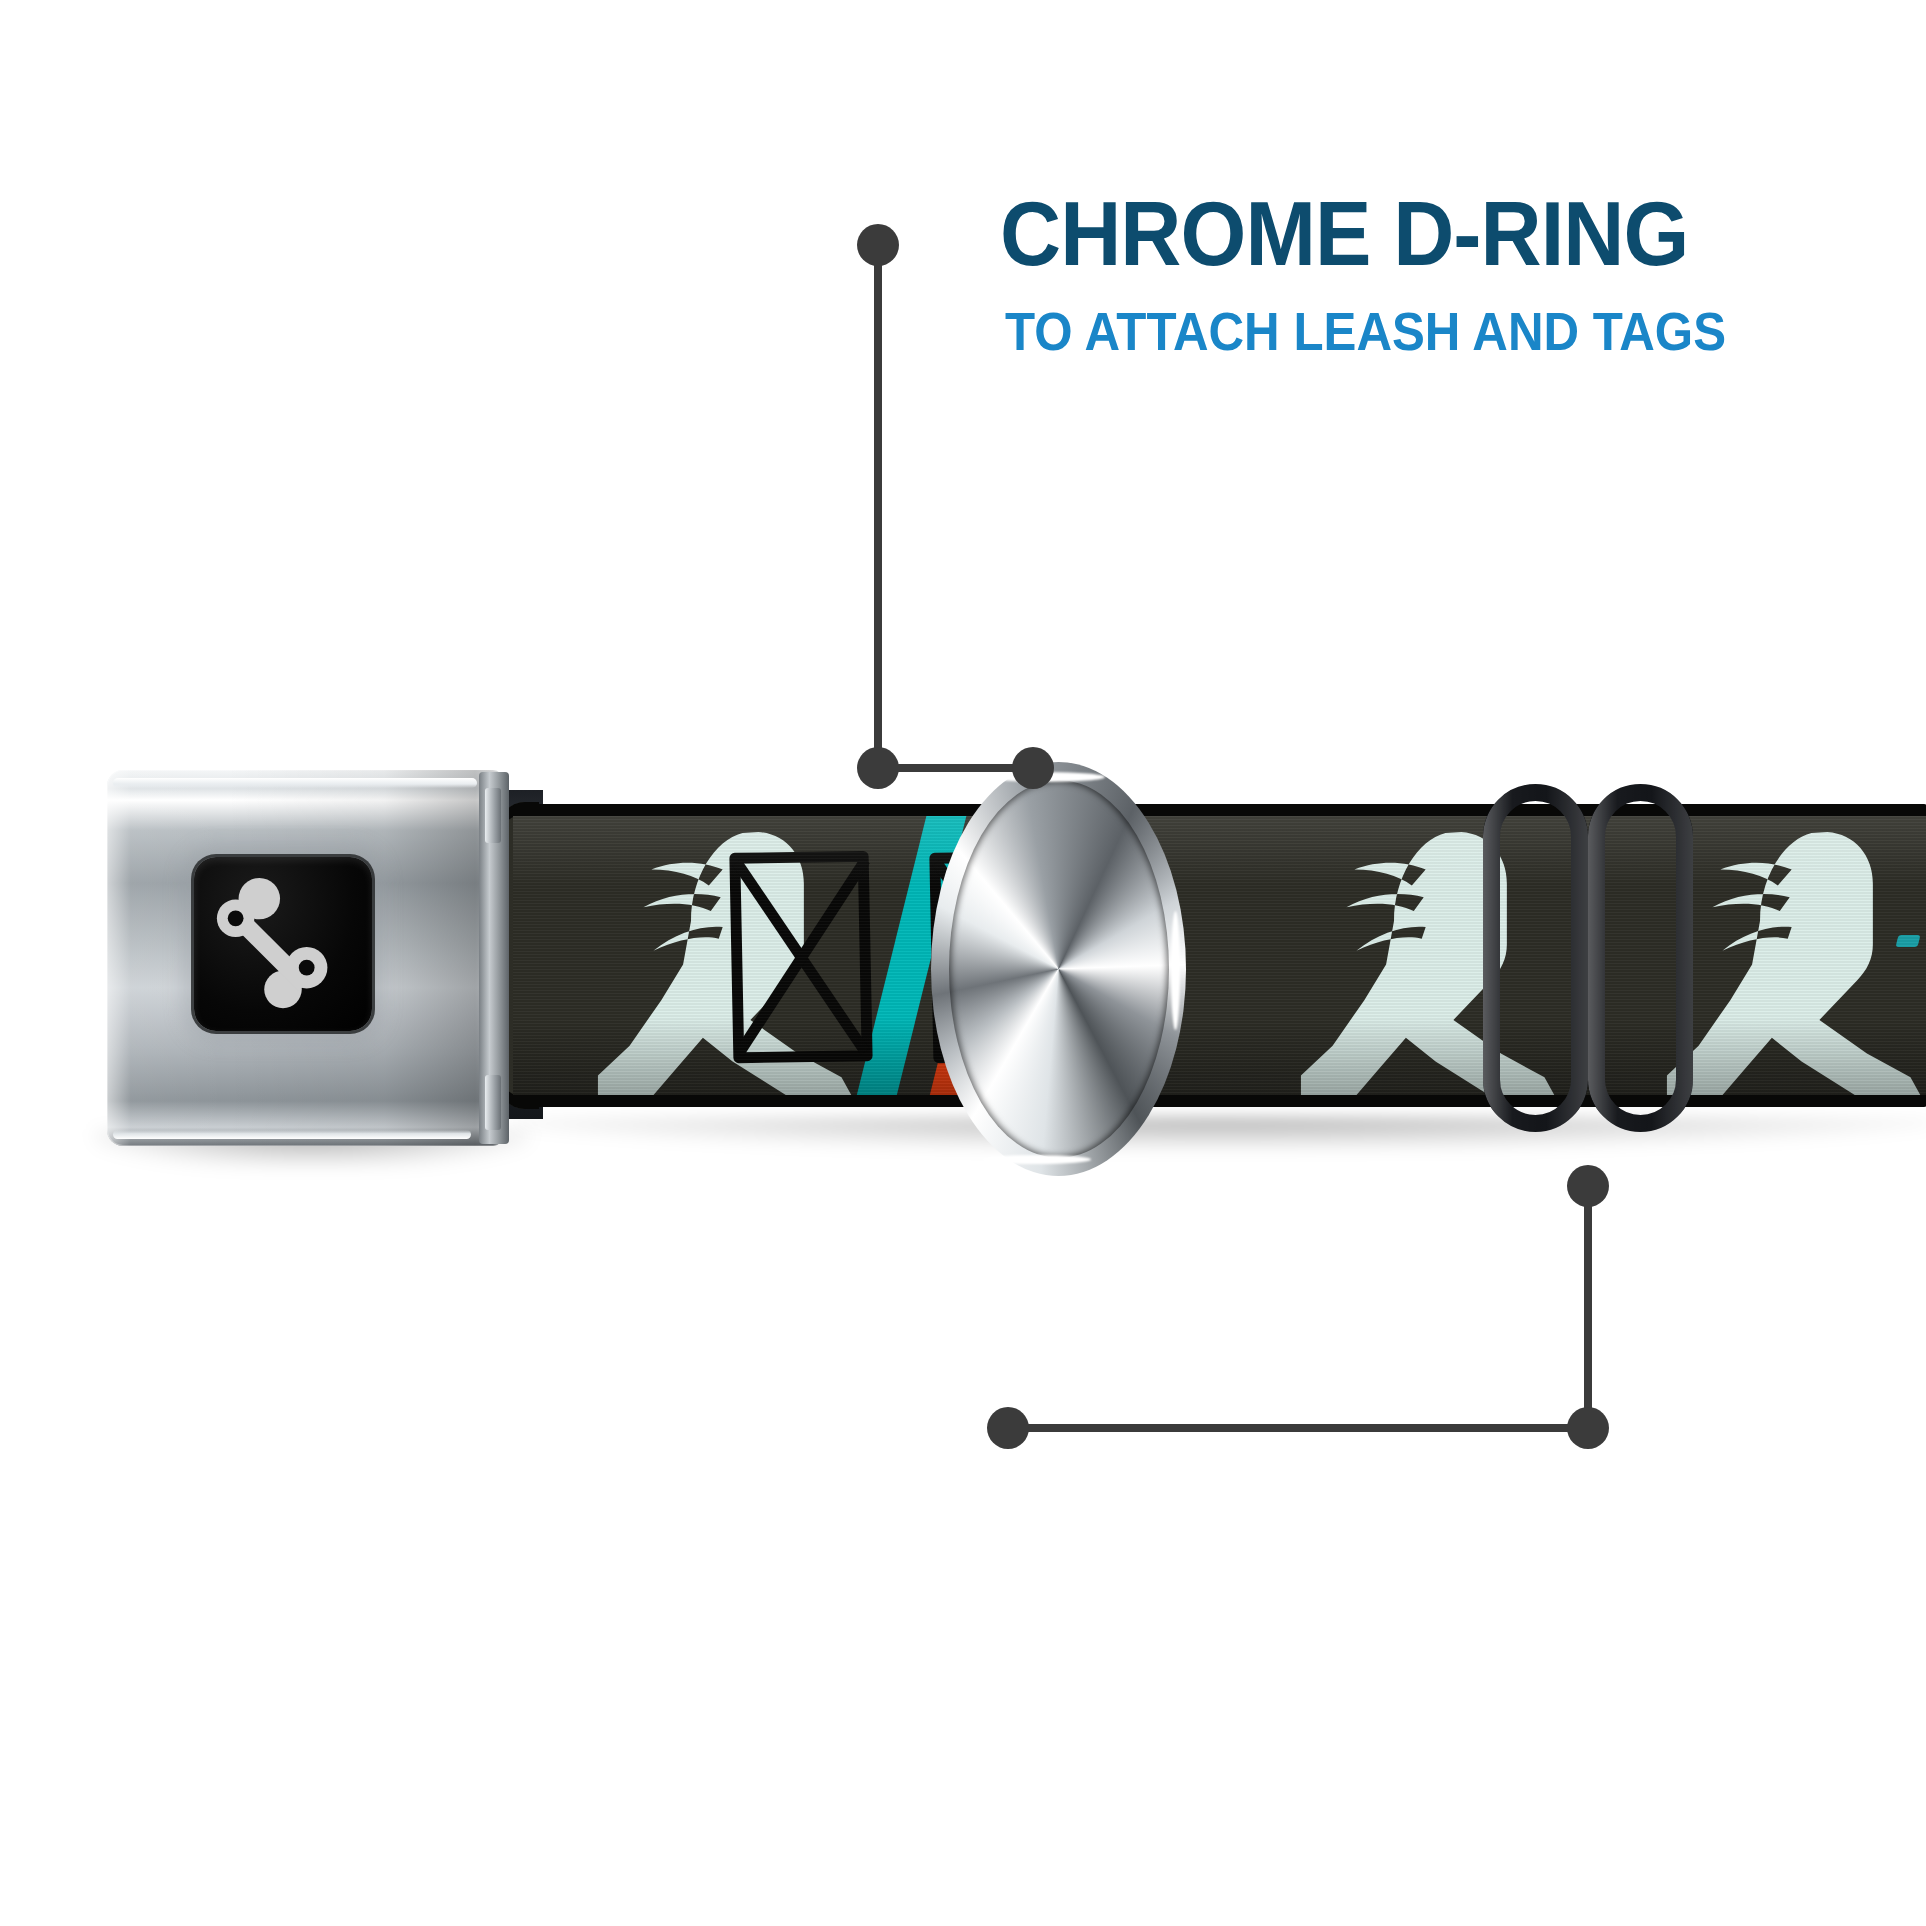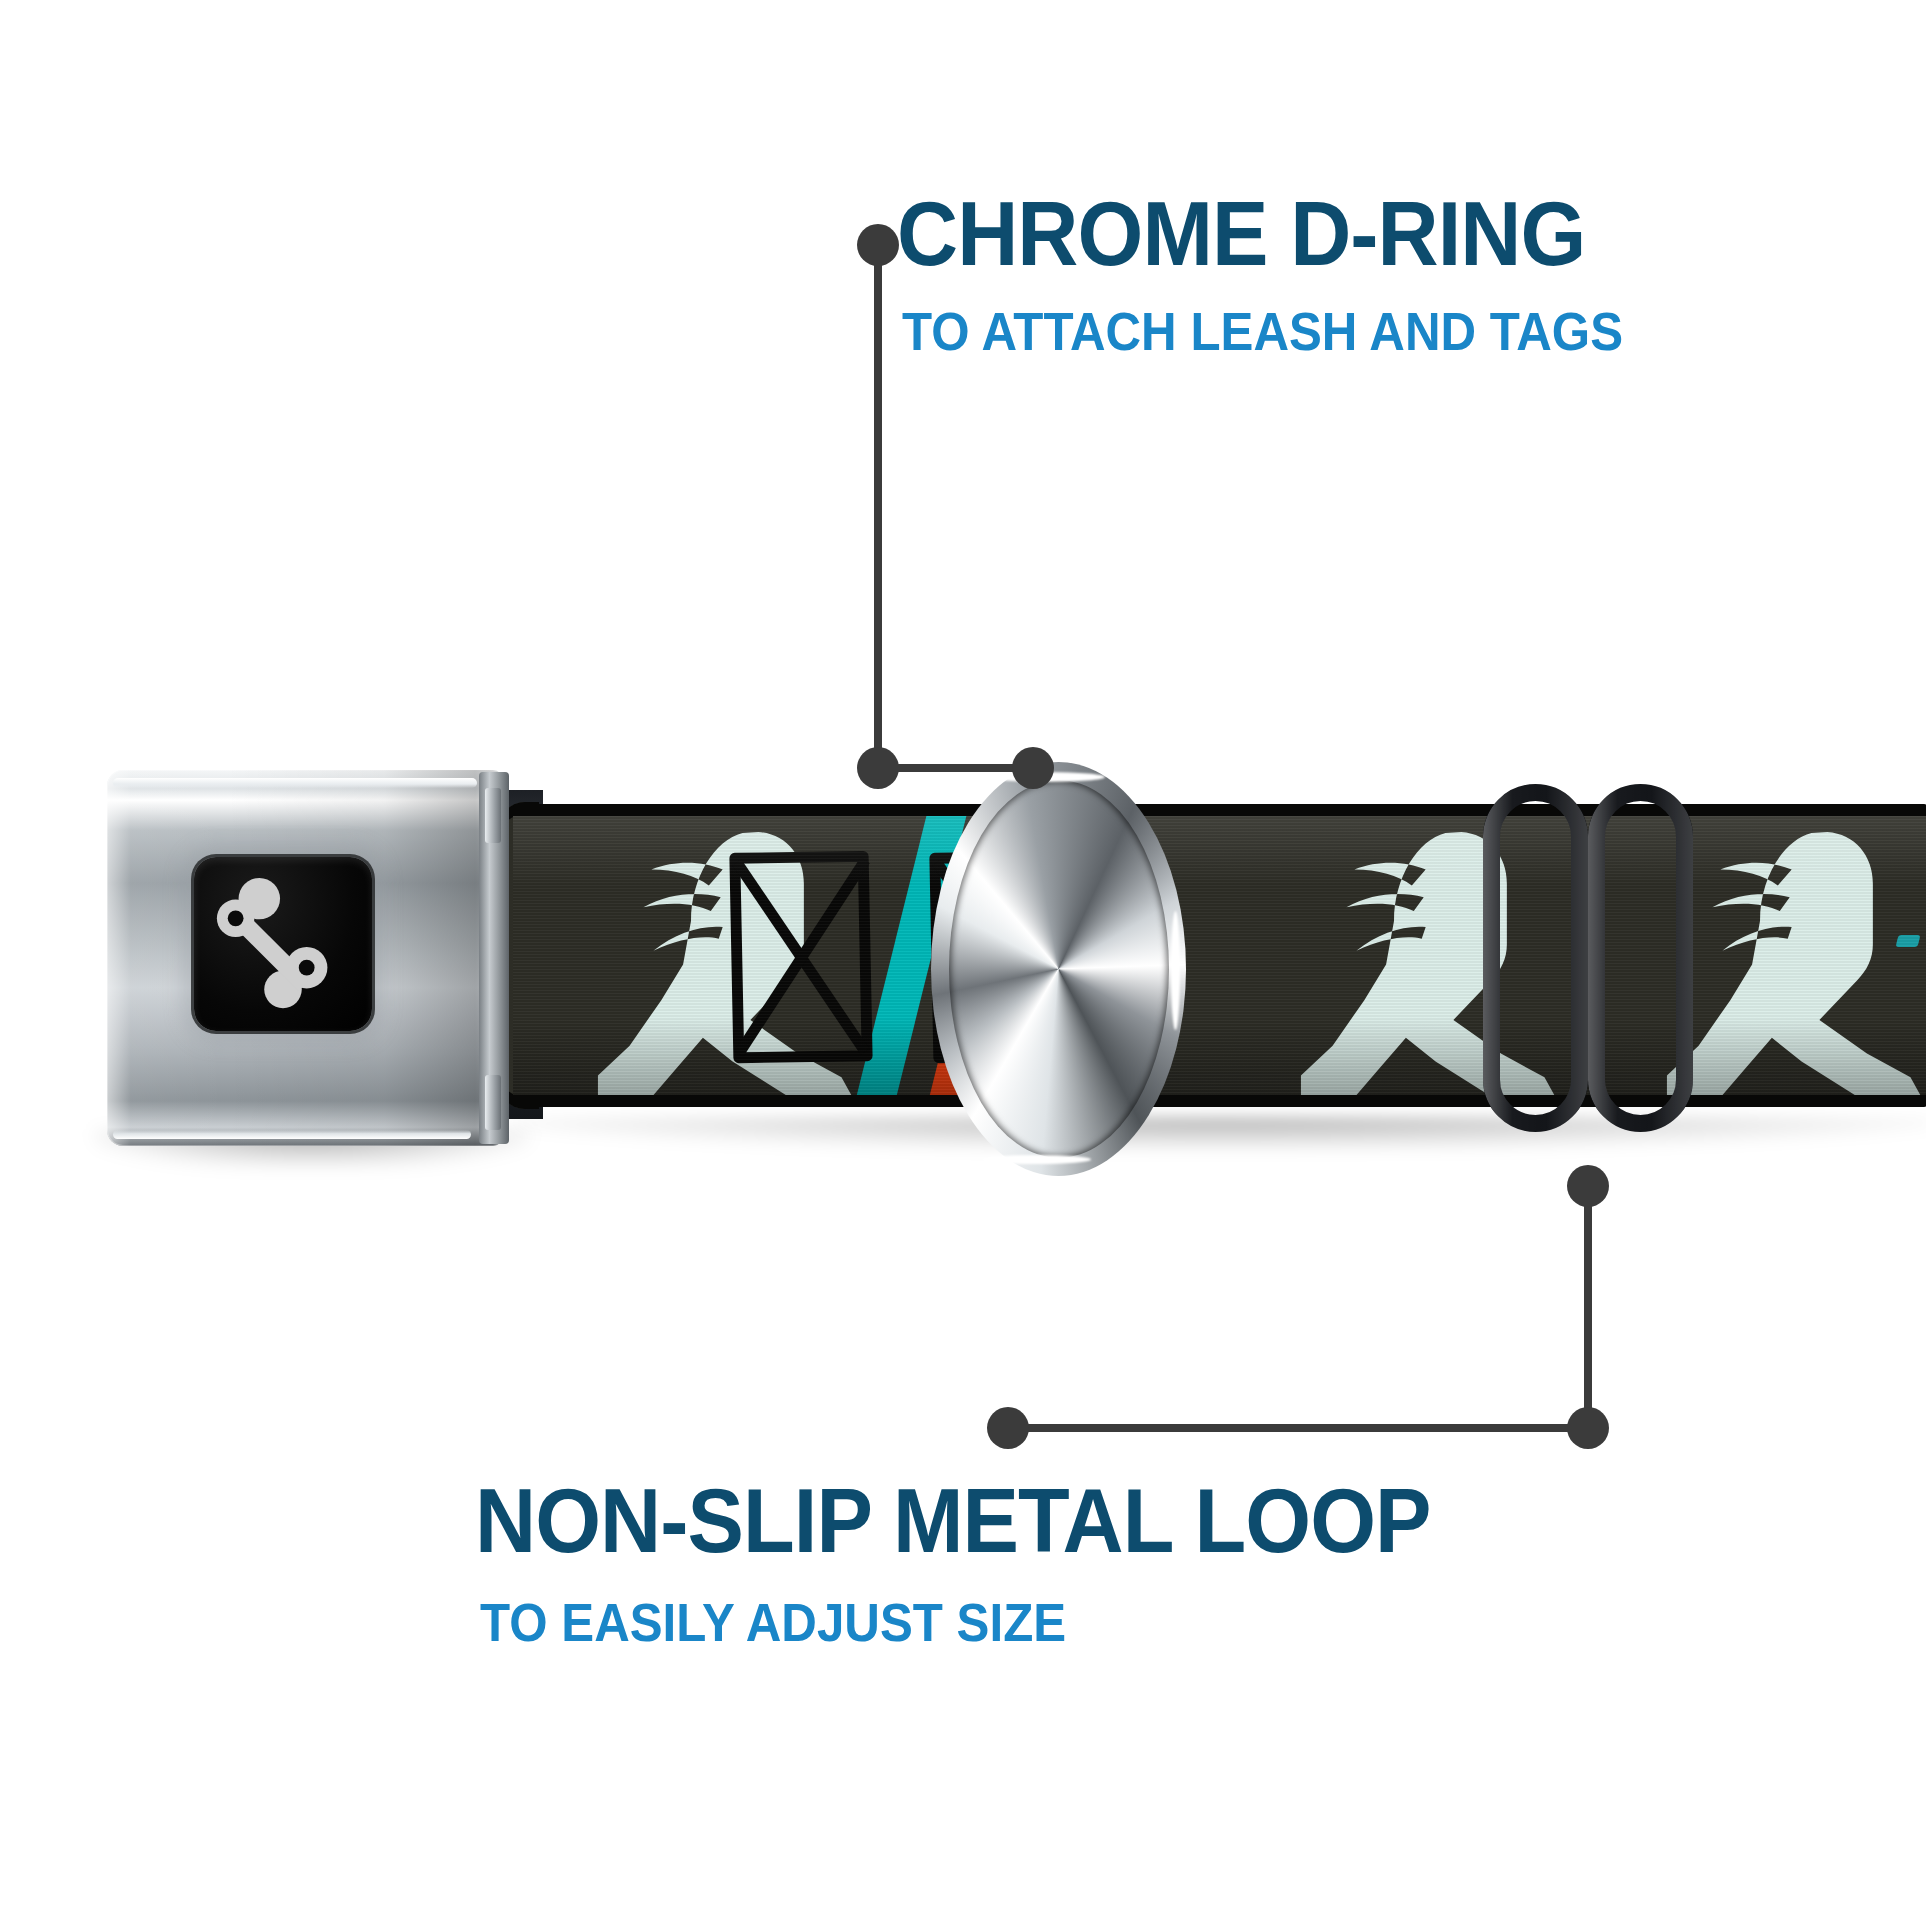--- a/index.html
+++ b/index.html
@@ -38,21 +38,21 @@
     font-family: "Liberation Sans", sans-serif;
     font-weight: 700;
     font-size: 53px;
     line-height: 1.0;
     letter-spacing: 0px;
     color: #1a86c8;
     white-space: nowrap;
     transform: scaleX(0.93);
     transform-origin: left center;
   }
-  #callout-dring { left: 897px; top: 188px; }
+  #callout-dring { left: 1000px; top: 188px; }
   #callout-dring .subtitle { margin-top: 26px; margin-left: 5px; }
   #callout-loop { left: 475px; top: 1475px; }
   #callout-loop .subtitle { margin-top: 30px; margin-left: 5px; }
 
   
   .leader-line {
     position: absolute;
     background: #3b3b3b;
   }
   .leader-dot {
@@ -418,19 +418,15 @@
   <div class="leader-line" style="left:1584px;top:1186px;width:8px;height:243px;"></div>
   <div class="leader-dot" style="left:1567px;top:1407px;width:42px;height:42px;"></div>
   <div class="leader-line" style="left:1005px;top:1424px;width:584px;height:8px;"></div>
   <div class="leader-dot" style="left:987px;top:1407px;width:42px;height:42px;"></div>
 
   <div class="callout" id="callout-dring">
     <div class="title">CHROME D-RING</div>
     <div class="subtitle">TO ATTACH LEASH AND TAGS</div>
   </div>
 
-  <div class="callout" id="callout-loop">
-    <div class="title">NON-SLIP METAL LOOP</div>
-    <div class="subtitle">TO EASILY ADJUST SIZE</div>
-  </div>
 
 </div>
 
 
 </body></html>

